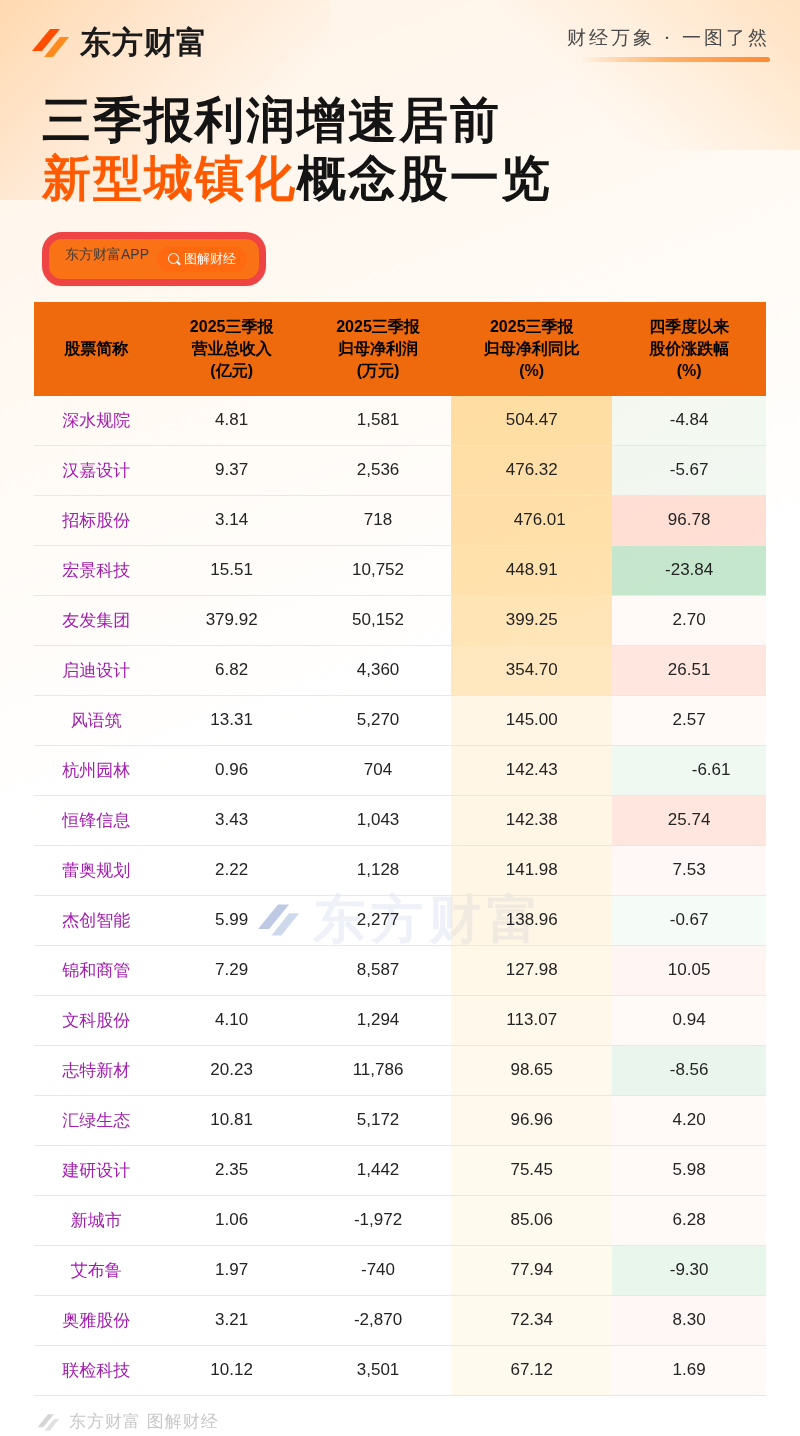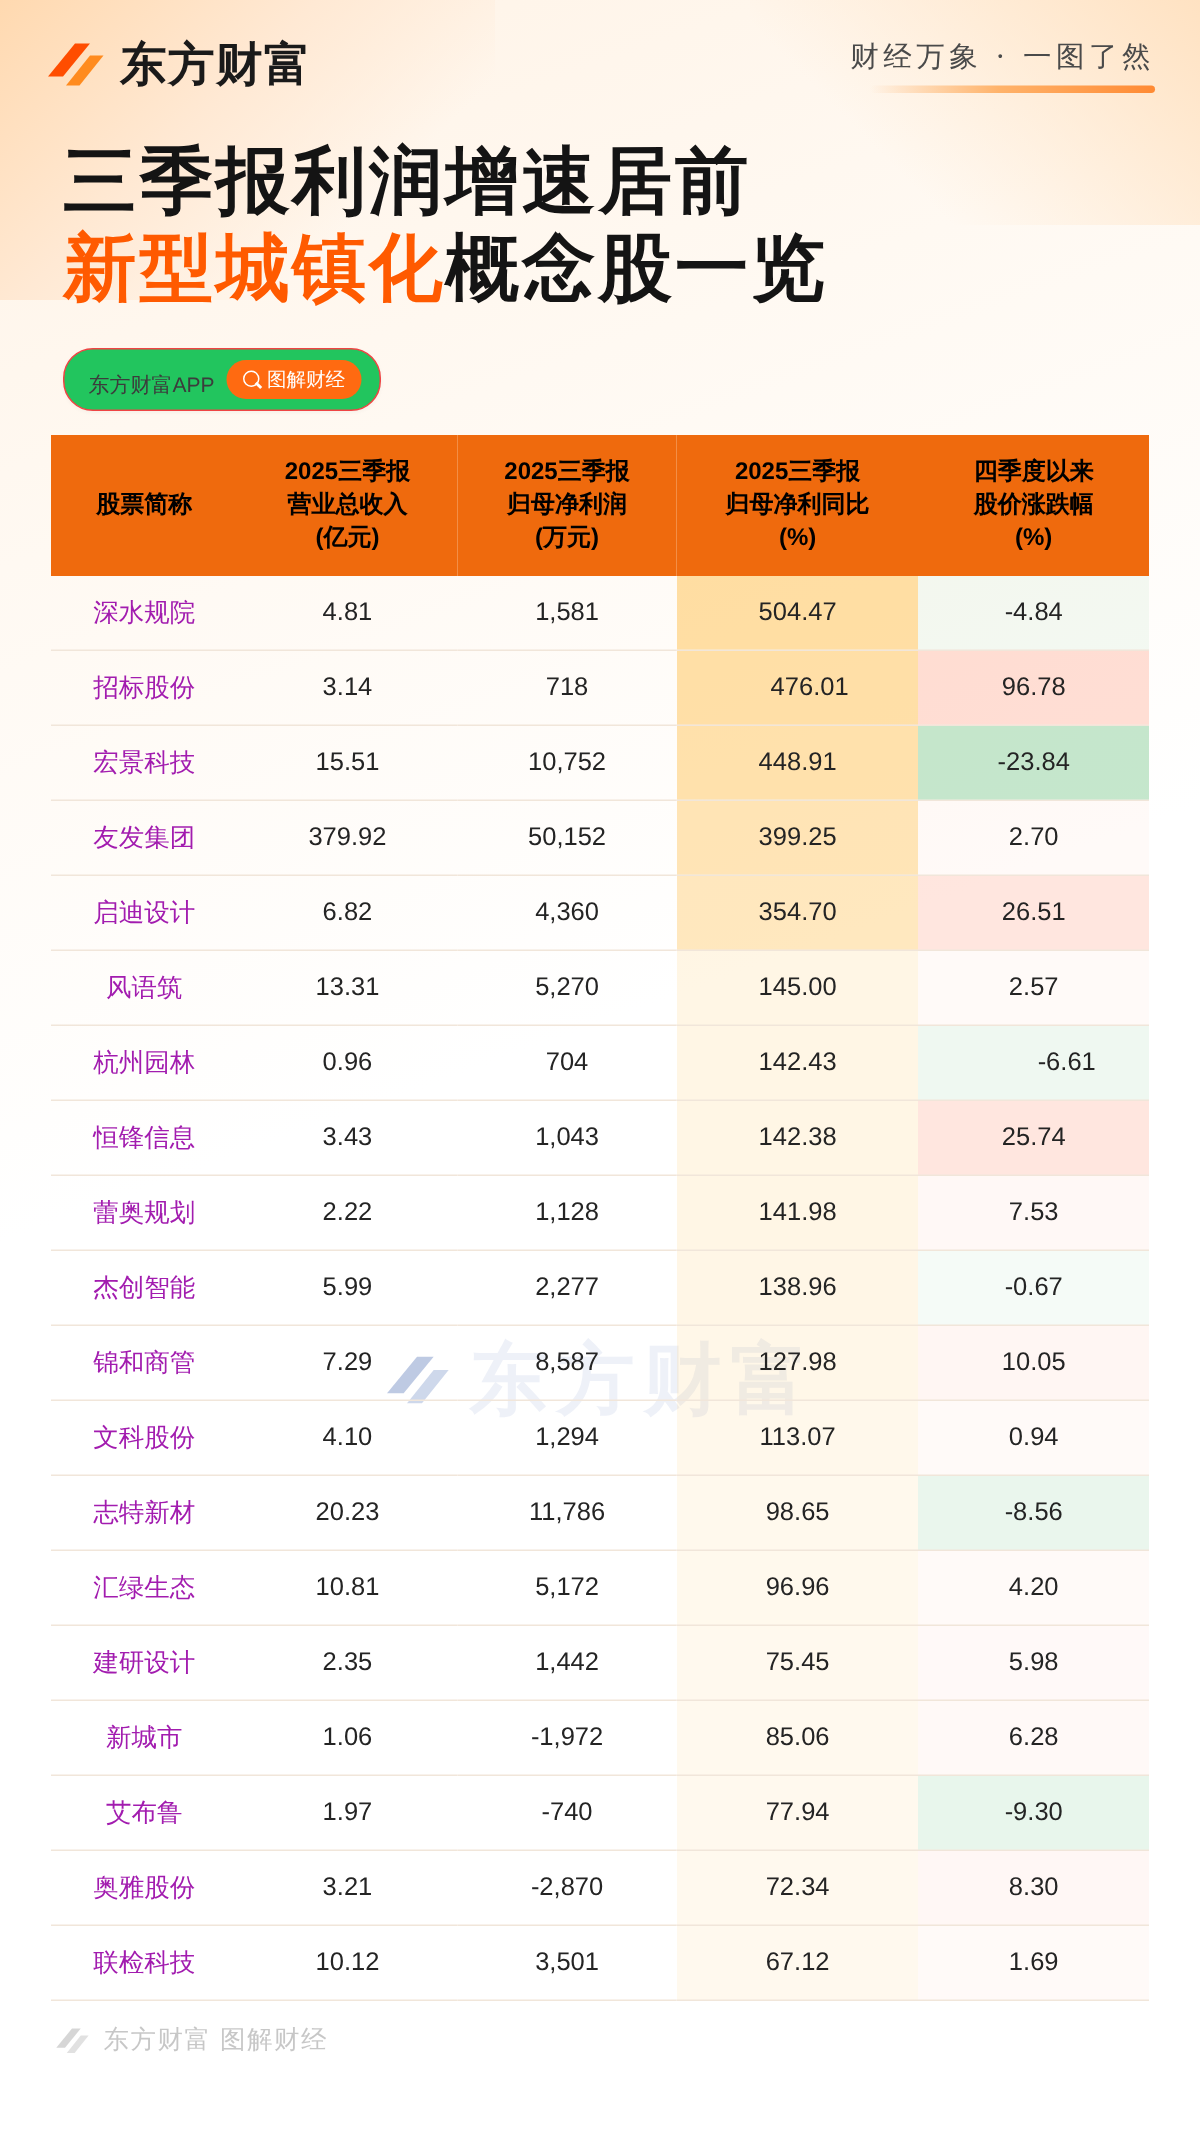--- a/index.html
+++ b/index.html
@@ -79,24 +79,24 @@
     line-height: 1.18;
     color: #141414;
     font-family: "DejaVu Sans", sans-serif;
   }
   .title-hl { color: #ff5a00; }
 
   
   .pill-row {
     margin: 24px 0 0 42px;
     display: inline-flex;
-    align-items: flex-end;
+    align-items: flex-start;
     gap: 8px;
-    background: #22c55e;
-    border: 1px solid #ef4444;
+    background: #f97316;
+    border: 7px solid #ef4444;
     border-radius: 20px;
     padding: 7px 12px 7px 16px;
     box-shadow: 0 1px 3px rgba(0,0,0,0.04);
   }
   .pill-app { font-size: 14px; color: #3c3c3c; }
   .pill-tag {
     display: inline-flex;
     align-items: center;
     gap: 5px;
     background: #ff6a11;
@@ -277,20 +277,27 @@
       </thead>
       <tbody id="tbody">
           <tr>
             <td class="name">深水规院</td>
             <td class="">4.81</td>
             <td class="">1,581</td>
             <td class="col-yoy" style="background: rgba(255,196,92,0.550);">504.47</td>
             <td class="col-chg" style="background: rgba(120,200,140,0.088);">-4.84</td>
           </tr>
           <tr>
+            <td class="name">汉嘉设计</td>
+            <td class="">9.37</td>
+            <td class="">2,536</td>
+            <td class="col-yoy" style="background: rgba(255,196,92,0.529);">476.32</td>
+            <td class="col-chg" style="background: rgba(120,200,140,0.103);">-5.67</td>
+          </tr>
+          <tr>
             <td class="name">招标股份</td>
             <td class="">3.14</td>
             <td class="">718</td>
             <td class="col-yoy" style="background: rgba(255,196,92,0.529); padding-left: 20px;">476.01</td>
             <td class="col-chg" style="background: rgba(255,150,120,0.300);">96.78</td>
           </tr>
           <tr>
             <td class="name">宏景科技</td>
             <td class="">15.51</td>
             <td class="">10,752</td>

